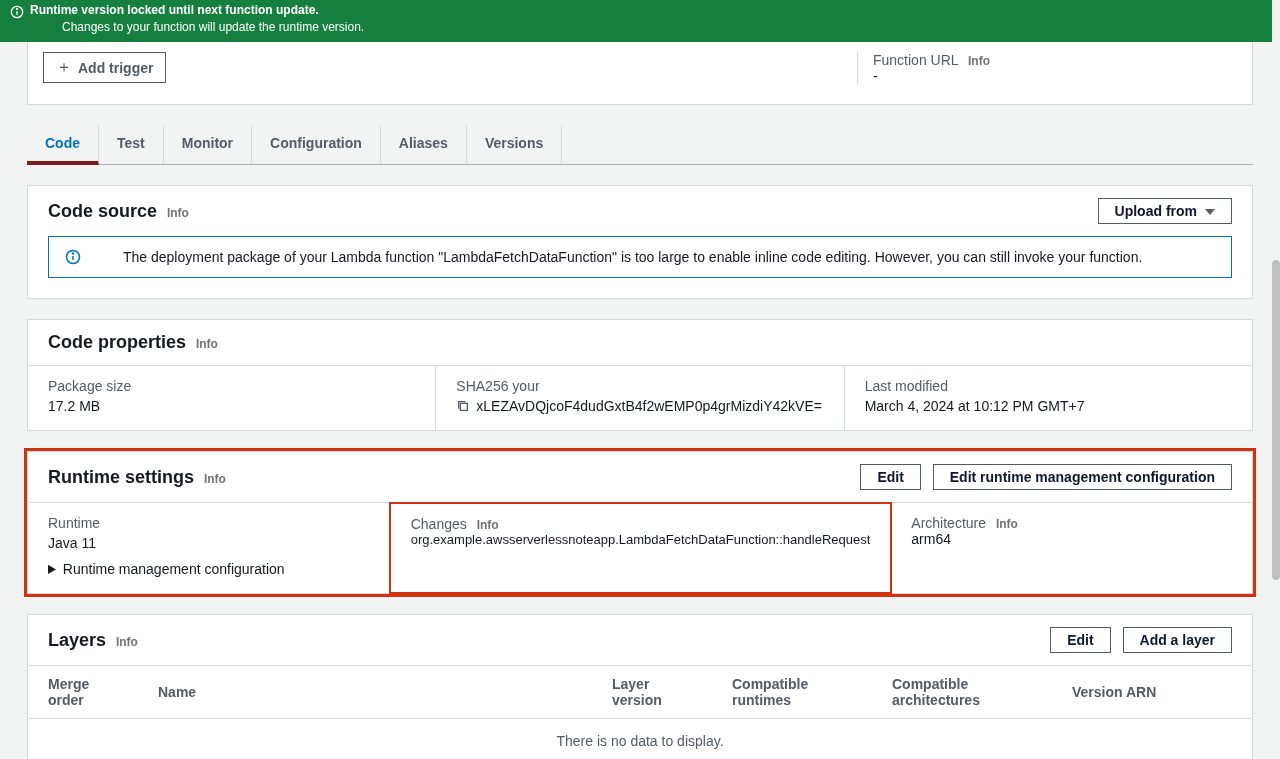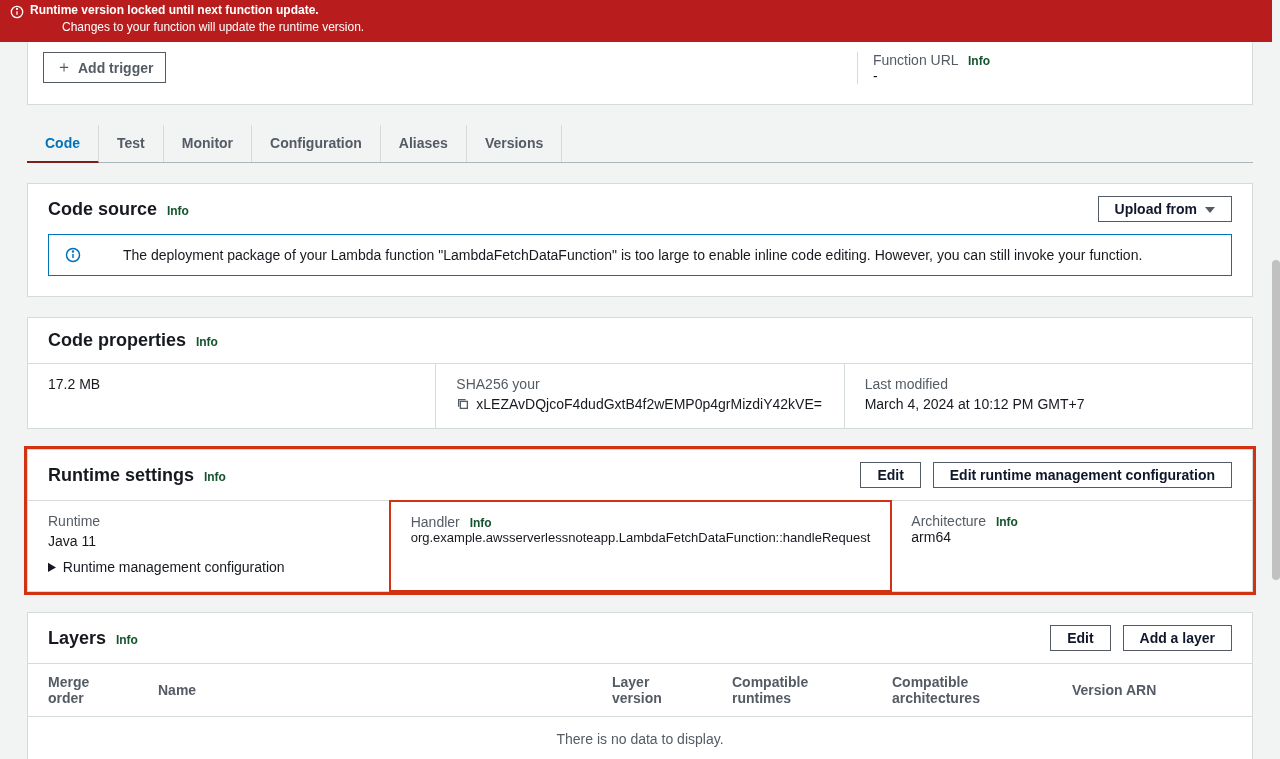--- a/index.html
+++ b/index.html
@@ -5,21 +5,21 @@
   * { box-sizing: border-box; margin: 0; padding: 0; }
   body {
     font-family: "Amazon Ember", "Helvetica Neue", Arial, sans-serif;
     font-size: 14px;
     color: #16191f;
     background: #f2f3f3;
     width: 1280px;
     overflow-x: hidden;
   }
   .banner {
-    background: #b91c1c;
+    background: #15803d;
     color: #fff;
     padding: 3px 10px 8px 10px;
     font-size: 12px;
     display: flex;
     align-items: flex-start;
   }
   .banner svg { flex-shrink: 0; margin-right: 6px; margin-top: 2px; }
   .banner .banner-title { font-weight: 700; }
   .banner .banner-sub { margin-top: 3px; margin-left: 32px; }
   .content { padding: 0 0 30px 0; }
@@ -44,37 +44,37 @@
     cursor: pointer;
     font-weight: 700;
   }
   .add-trigger-btn .plus { margin-right: 6px; font-weight: normal; font-size: 16px; }
   .func-url-block {
     border-left: 1px solid #d5dbdb;
     padding-left: 15px;
     width: 380px;
   }
   .small-label { color: #545b64; font-size: 14px; }
-  .info-link { color: #14532d; font-size: 12px; font-weight: 700; margin-left: 6px; cursor: pointer; }
+  .info-link { color: #737373; font-size: 12px; font-weight: 700; margin-left: 6px; cursor: pointer; }
   .tabs {
     display: flex;
     margin: 0 27px;
     border-bottom: 1px solid #aab7b8;
   }
   .tab {
     padding: 10px 18px;
     font-size: 14px;
     color: #545b64;
     font-weight: 700;
     border-right: 1px solid #d5dbdb;
     cursor: pointer;
   }
   .tab.active {
     color: #0073bb;
-    border-bottom: 2px solid #7f1d1d;
+    border-bottom: 4px solid #7f1d1d;
     margin-bottom: -1px;
   }
   .section {
     background: #fff;
     border: 1px solid #d5dbdb;
     margin: 20px 27px 0 27px;
   }
   .section-header {
     display: flex;
     justify-content: space-between;
@@ -235,20 +235,21 @@
 
   <div class="section">
     <div class="section-header">
       <div>
         <span class="section-title">Code properties</span>
         <span class="info-link">Info</span>
       </div>
     </div>
     <div class="three-col">
       <div>
+        <div class="field-label">Package size</div>
         <div class="field-value">17.2 MB</div>
       </div>
       <div>
         <div class="field-label">SHA256 your</div>
         <div class="copy-row">
           <svg width="14" height="14" viewBox="0 0 16 16" fill="none" stroke="#545b64" stroke-width="1.5">
               <rect x="5" y="5" width="8" height="8"></rect>
               <path d="M3 11V3h8"></path>
             </svg>
           <span class="field-value">xLEZAvDQjcoF4dudGxtB4f2wEMP0p4grMizdiY42kVE=</span>
@@ -275,21 +276,21 @@
     <div class="three-col" style="border-top:1px solid #d5dbdb;">
       <div>
         <div class="field-label">Runtime</div>
         <div class="field-value">Java 11</div>
         <details>
           <summary>Runtime management configuration</summary>
         </details>
       </div>
       <div class="hl-red-inner" style="border-left:2px solid #d13212;border-right:2px solid #d13212;margin:-1px;">
         <div>
-          <span class="field-label">Handler</span>
+          <span class="field-label">Changes</span>
           <span class="info-link">Info</span>
         </div>
         <div class="field-value" style="font-size:13px;">org.example.awsserverlessnoteapp.LambdaFetchDataFunction::handleRequest</div>
       </div>
       <div>
         <div>
           <span class="field-label">Architecture</span>
           <span class="info-link">Info</span>
         </div>
         <div class="field-value">arm64</div>

